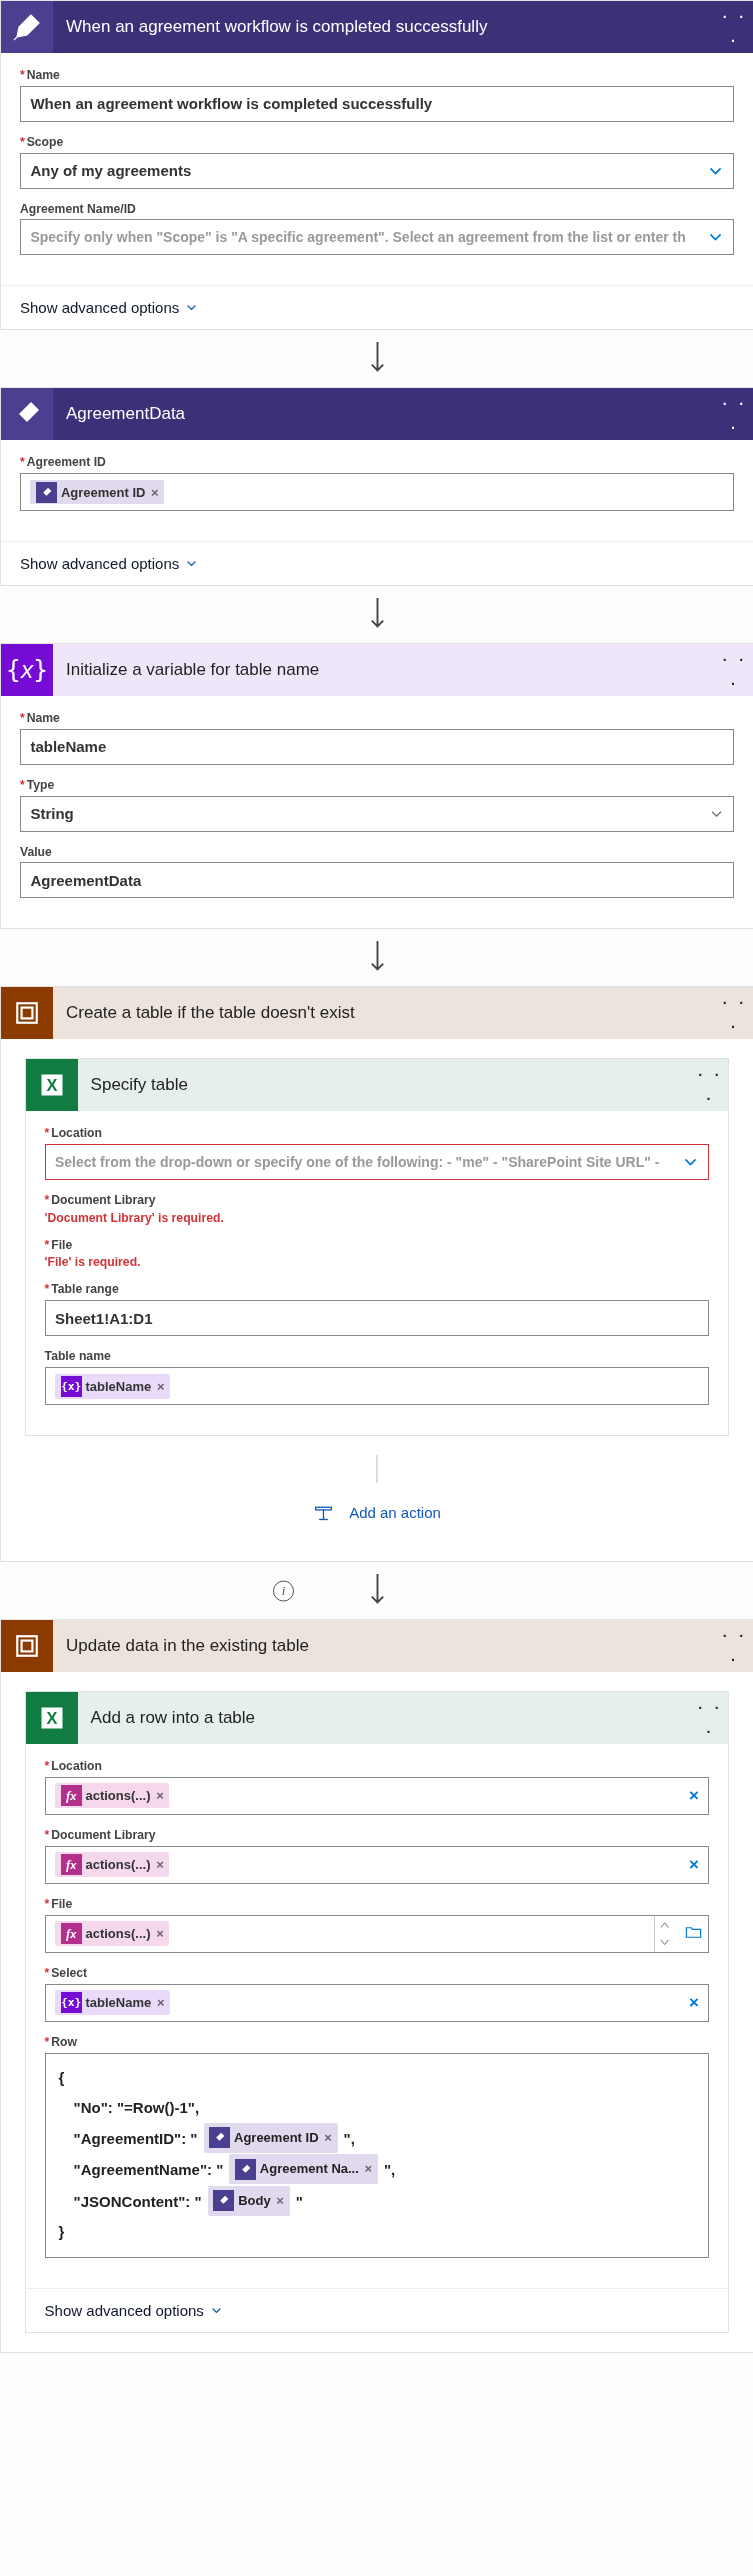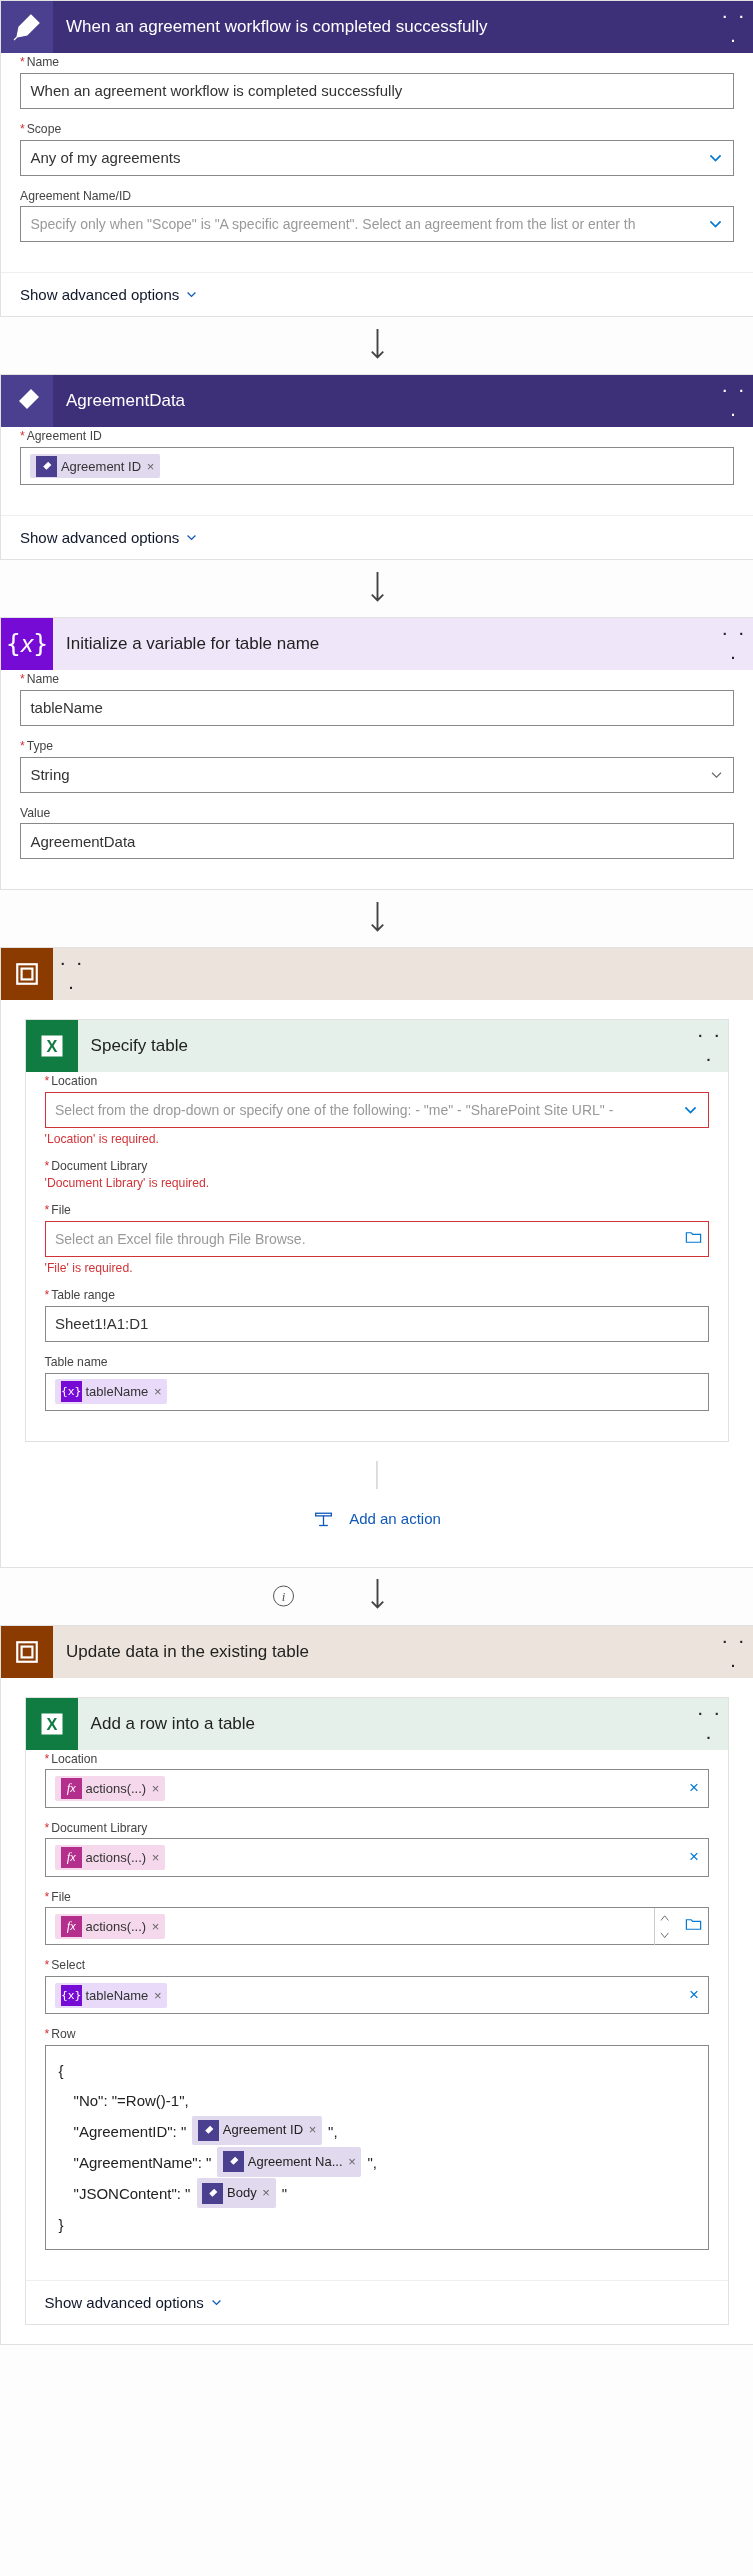--- a/index.html
+++ b/index.html
@@ -15,21 +15,21 @@
 
   .hdr-icon { width: 52px; height: 52px; display: flex; align-items: center; justify-content: center; flex-shrink: 0; }
   .hdr-icon.adobe { background: #4B3F90; }
   .hdr-icon.var { background: #770BD6; }
   .hdr-icon.frame { background: #8B3A00; }
   .hdr-icon.excel { background: #107C41; }
   .hdr-title { flex: 1; padding-left: 13px; font-size: 17px; }
   .hdr-menu { width: 38px; text-align: center; color: #222; font-size: 21px; letter-spacing:1.9px; cursor: pointer; }
   .step-header.purple-adobe .hdr-menu { color: #fff; }
 
-  .step-body { padding: 2px 19px 17px 19px; }
+  .step-body { padding: 15px 19px 17px 19px; font-weight: bold; }
   .field { margin-bottom: 13px; }
   .field-label { font-size: 12.2px; color: #444; margin-bottom: 3.8px; }
   .field-label .req::before { content: "*"; color: #d13438; margin-right: 1.9px; }
   .input-box { border: 0.9px solid #888; height: 36px; display: flex; align-items: center; padding: 0 9.4px; font-size: 15px; color: #333; background: #fff; position: relative; }
   .input-box.error { border: 0.9px solid #d13438; }
   .input-box.tall { height: auto; min-height: 36px; padding: 5.7px 9.4px; flex-wrap: wrap; }
   .placeholder { color: #999; flex:1; font-size: 14px; overflow:hidden; white-space:nowrap; text-overflow:ellipsis; }
   .error-msg { color: #d13438; font-size: 12.2px; margin-top: 3.8px; }
 
   .chevron { position: absolute; right: 9.4px; top: 50%; transform: translateY(-50%); }
@@ -215,20 +215,21 @@
   </div>
 
   <div class="step">
     <div class="step-header tan">
       <div class="hdr-icon frame">
         <svg class="frame-svg" viewBox="0 0 24 24">
             <rect x="3" y="3" width="18" height="18" fill="none" stroke="#fff" stroke-width="2"></rect>
             <rect x="7" y="7" width="10" height="10" fill="none" stroke="#fff" stroke-width="2"></rect>
           </svg>
       </div>
+      <div class="hdr-title">Create a table if the table doesn't exist</div>
       <div class="hdr-menu">· · ·</div>
     </div>
     <div class="nested">
       <div class="step">
         <div class="step-header lightgreen">
           <div class="hdr-icon excel">
             <svg class="excel-svg" viewBox="0 0 24 24">
                 <rect x="3" y="3" width="18" height="18" fill="#fff"></rect>
                 <text x="12" y="17" font-size="14" font-weight="bold" fill="#107C41" text-anchor="middle">X</text>
               </svg>
@@ -240,34 +241,27 @@
           <div class="field">
             <div class="field-label"><span class="req">Location</span></div>
             <div class="input-box error">
               <span class="placeholder">Select from the drop-down or specify one of the following: - "me" - "SharePoint Site URL" -</span>
               <span class="chevron">
                   <svg width="17" height="17" viewBox="0 0 20 20">
                     <path d="M4 7 L10 13 L16 7" stroke="#0078d4" stroke-width="2" fill="none"></path>
                   </svg>
                 </span>
             </div>
-            <div class="error-msg">'Location' is required.</div>
           </div>
           <div class="field">
             <div class="field-label"><span class="req">Document Library</span></div>
             <div class="error-msg">'Document Library' is required.</div>
           </div>
           <div class="field">
             <div class="field-label"><span class="req">File</span></div>
-            <div class="input-box error">
-              <span class="placeholder">Select an Excel file through File Browse.</span>
-              <span class="folder-btn"><svg width="19" height="19" viewBox="0 0 24 24">
-                    <path d="M3 6 L9 6 L11 8 L21 8 L21 18 L3 18 Z" fill="none" stroke="#0078d4" stroke-width="1.5"></path>
-                  </svg></span>
-            </div>
             <div class="error-msg">'File' is required.</div>
           </div>
           <div class="field">
             <div class="field-label"><span class="req">Table range</span></div>
             <div class="input-box">
                 <span>Sheet1!A1:D1</span>
               </div>
           </div>
           <div class="field">
             <div class="field-label">Table name</div>

